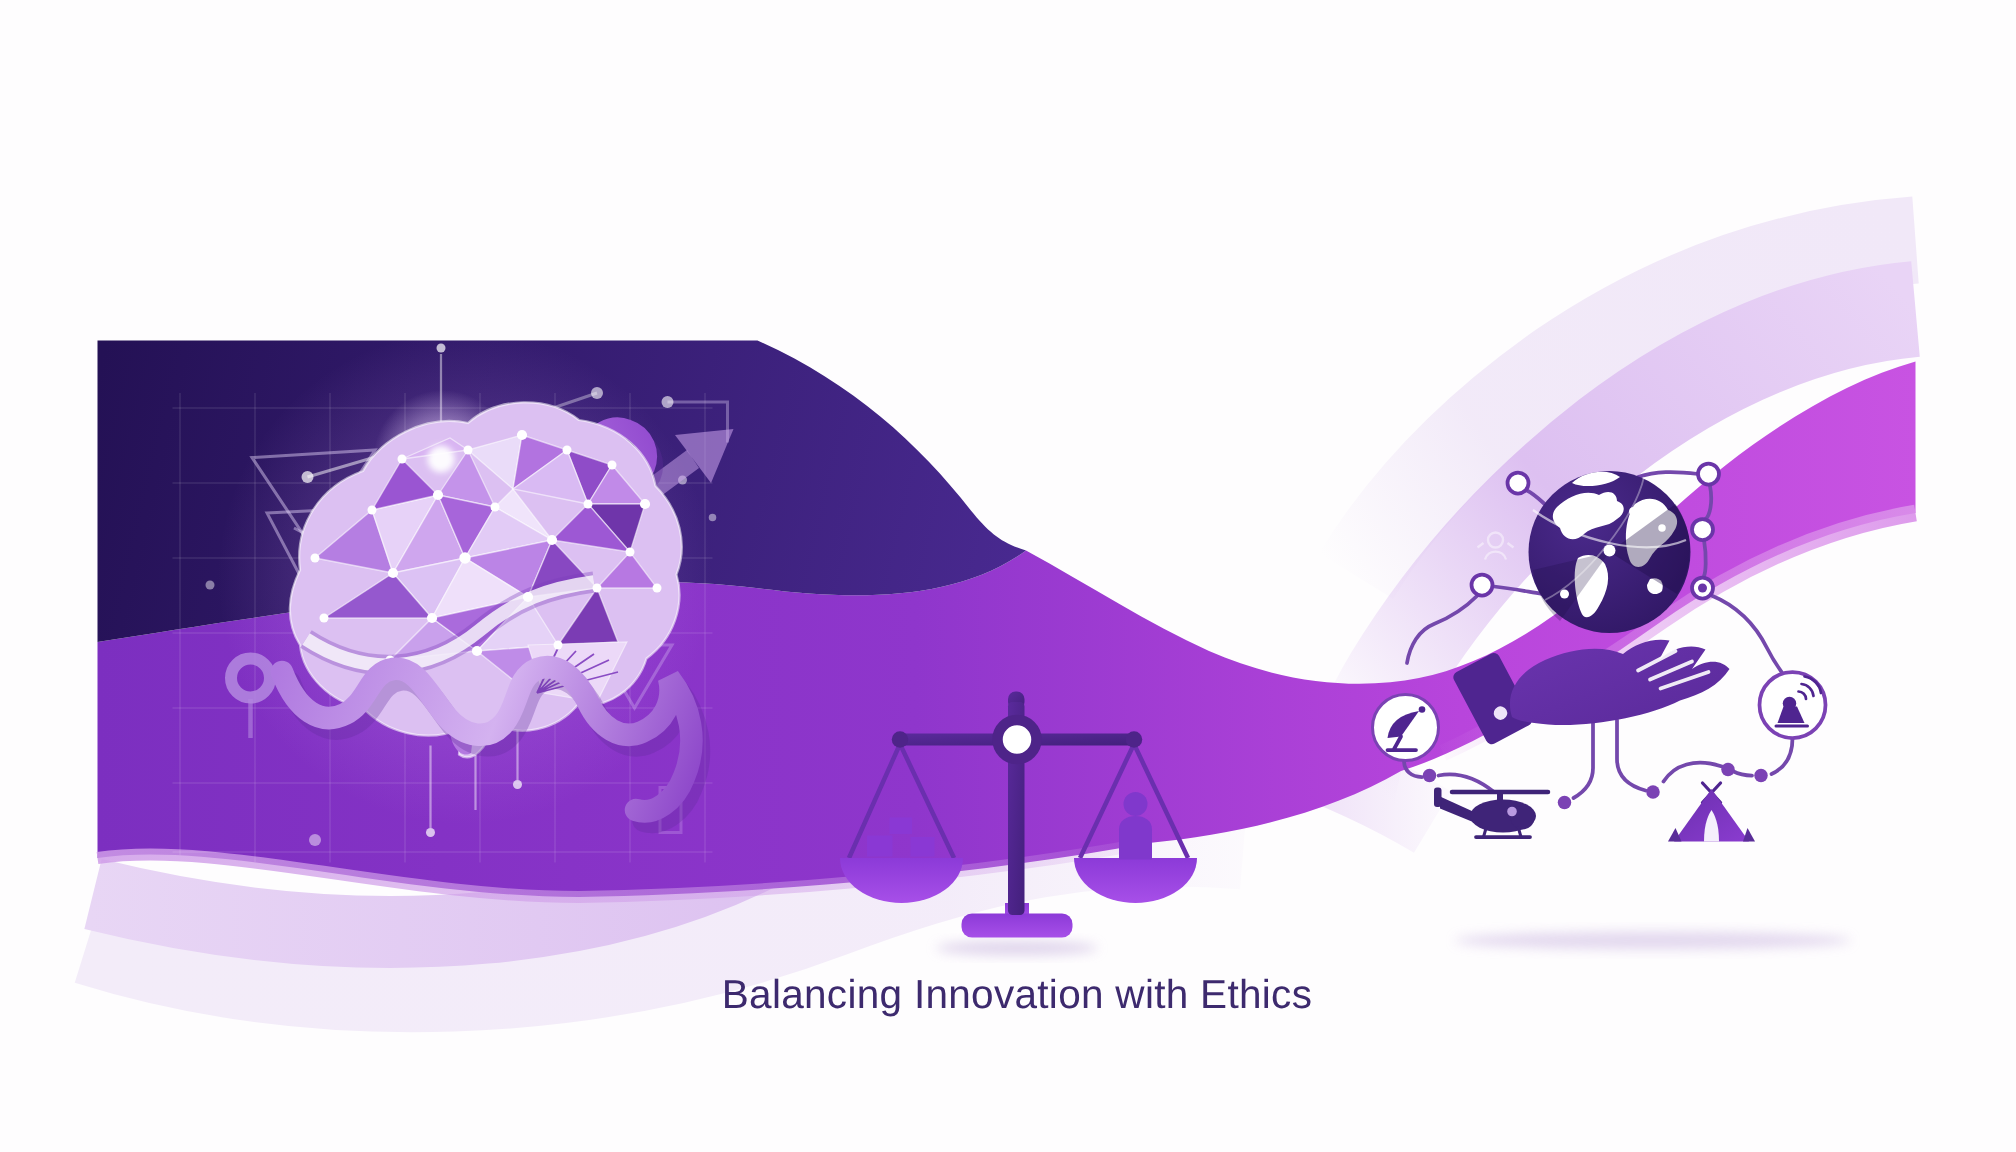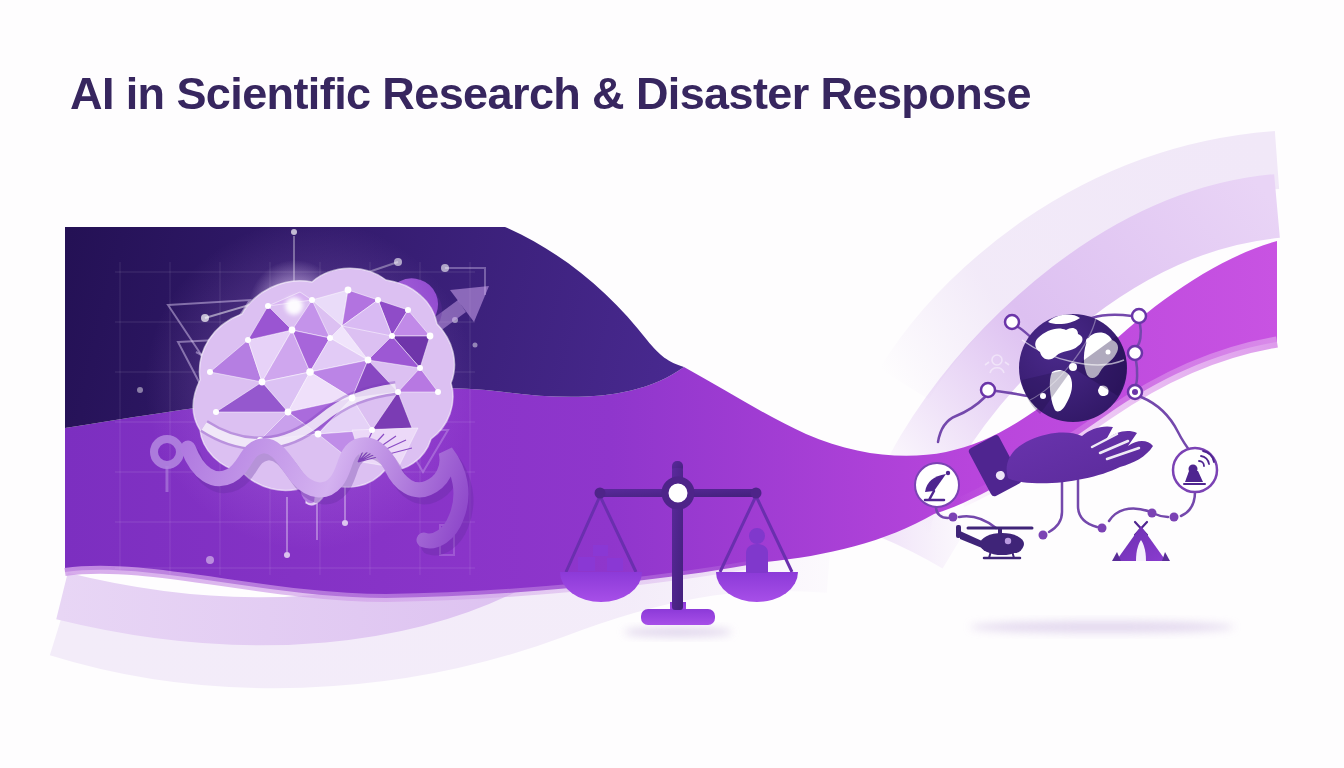--- a/index.html
+++ b/index.html
@@ -380,15 +380,15 @@
     <g>
       <path d="M1135,522 L1147,535 M1147,522 L1135,535" stroke="#4f2590" stroke-width="2.2" stroke-linecap="round"></path>
       <path d="M1141,526 L1116,561 L1166,561 Z" fill="url(#gTent)"></path>
       <path d="M1136,561 C1136,549 1139,543 1141,540 C1143,543 1146,549 1146,561 Z" fill="#f5effc"></path>
       <path d="M1112,561 L1117,552 L1121,561 Z" fill="#5a2d98"></path>
       <path d="M1162,561 L1165,552 L1170,561 Z" fill="#5a2d98"></path>
     </g>
   </g>
 </svg>
 
-<div class="title">AI in Scientific Research &amp; Disaster Response</div>
+<div class="caption">Balancing Innovation with Ethics</div>
 
 </div>
 
 </body></html>

